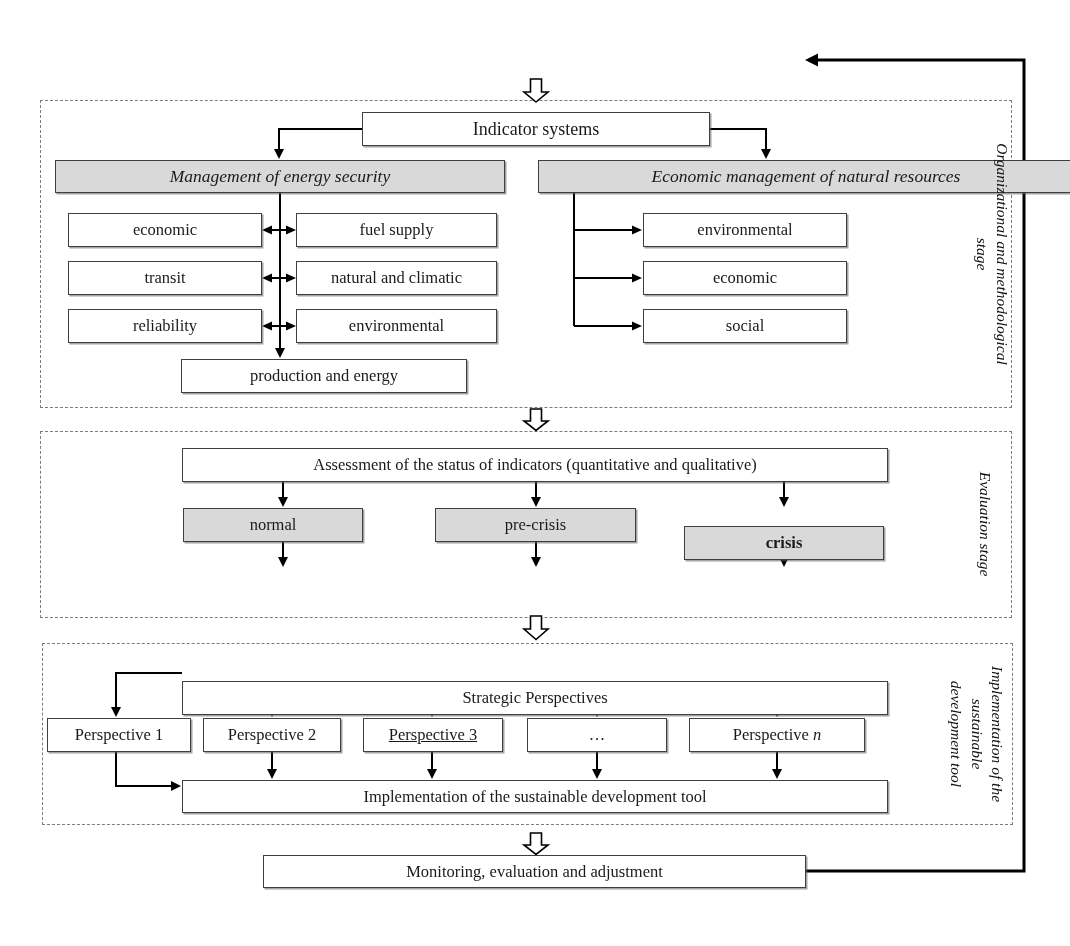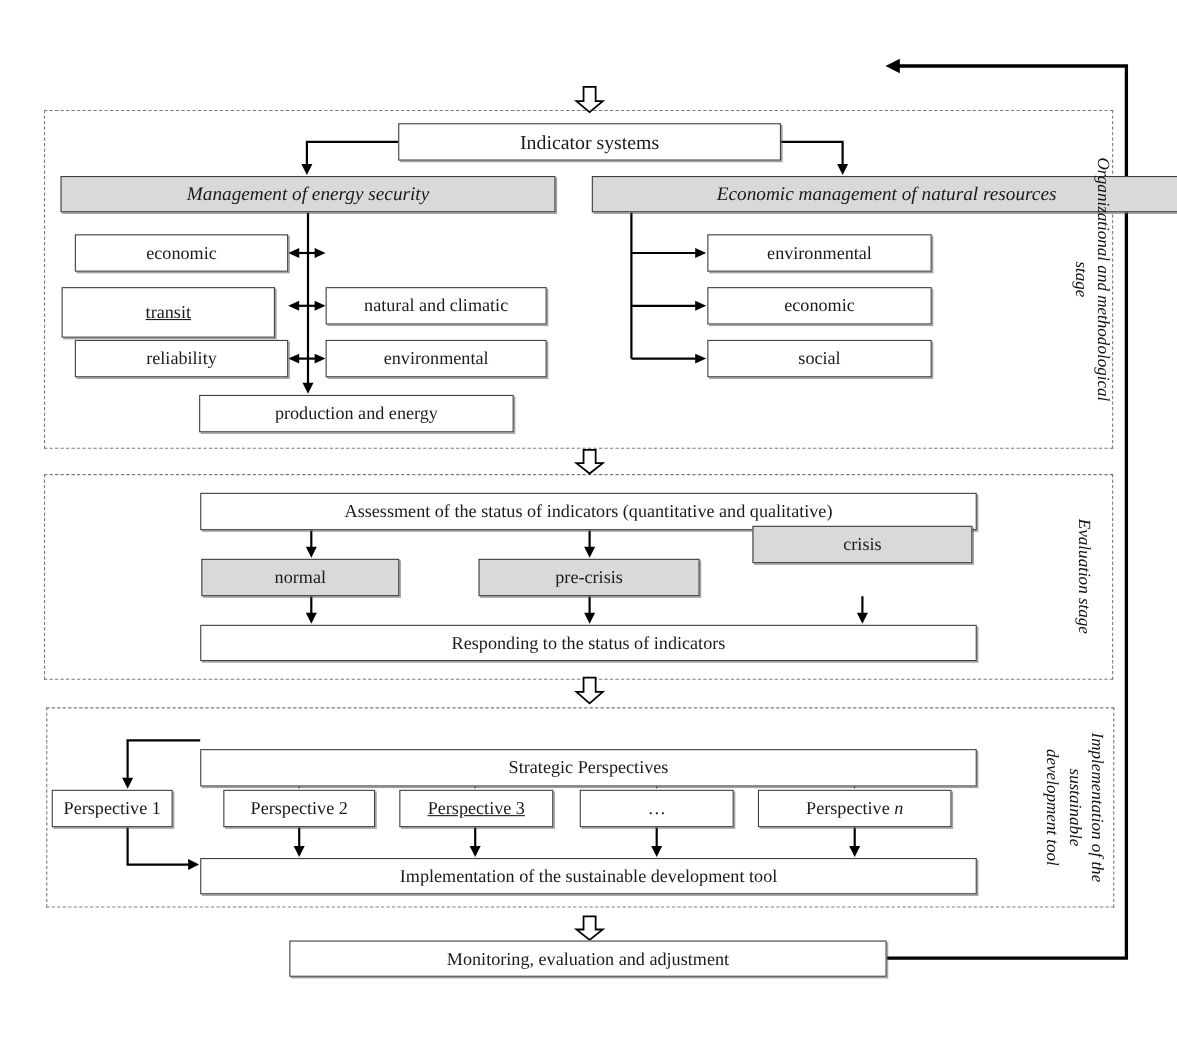--- a/index.html
+++ b/index.html
@@ -136,48 +136,48 @@
     </g>
   </svg>
 
 
   <div class="box big" style="left:362px;top:112px;width:348px;height:34px;">Indicator systems</div>
 
   <div class="box gray hdr" style="left:55px;top:160px;width:450px;height:33px;">Management of energy security</div>
   <div class="box gray hdr" style="left:538px;top:160px;width:536px;height:33px;">Economic management of natural resources</div>
 
   <div class="box" style="left:68px;top:213px;width:194px;height:34px;">economic</div>
-  <div class="box" style="left:56px;top:261px;width:194px;height:46px;text-decoration:underline;">transit</div>
+  <div class="box" style="left:68px;top:261px;width:194px;height:34px;">transit</div>
   <div class="box" style="left:68px;top:309px;width:194px;height:34px;">reliability</div>
 
+  <div class="box" style="left:296px;top:213px;width:201px;height:34px;">fuel supply</div>
   <div class="box" style="left:296px;top:261px;width:201px;height:34px;">natural and climatic</div>
   <div class="box" style="left:296px;top:309px;width:201px;height:34px;">environmental</div>
 
   <div class="box" style="left:137px;top:359px;width:286px;height:34px;margin-left:44px;">production and energy</div>
 
   <div class="box" style="left:643px;top:213px;width:204px;height:34px;">environmental</div>
   <div class="box" style="left:643px;top:261px;width:204px;height:34px;">economic</div>
   <div class="box" style="left:643px;top:309px;width:204px;height:34px;">social</div>
 
   <div class="vlabel" style="left:831px;top:233px;width:320px;height:42px;">
     <div>Organizational and methodological</div>
     <div>stage</div>
   </div>
 
   <div class="box" style="left:182px;top:448px;width:706px;height:34px;">Assessment of the status of indicators (quantitative and qualitative)</div>
   <div class="box gray" style="left:183px;top:508px;width:180px;height:34px;">normal</div>
   <div class="box gray" style="left:435px;top:508px;width:201px;height:34px;">pre-crisis</div>
-  <div class="box gray" style="left:684px;top:478px;width:200px;height:34px;">crisis</div>
-  <div class="box" style="left:182px;top:568px;width:706px;height:33px;">Responding to the status of indicators</div>
+  <div class="box gray" style="left:684px;top:526px;width:200px;height:34px;font-weight:bold;">crisis</div>
 
   <div class="vlabel" style="left:885px;top:514px;width:200px;height:20px;">Evaluation stage</div>
 
   <div class="box" style="left:182px;top:658px;width:706px;height:34px;margin-top:23px;">Strategic Perspectives</div>
 
-  <div class="box" style="left:47px;top:718px;width:110px;height:34px;">Perspective 1</div>
+  <div class="box" style="left:47px;top:718px;width:144px;height:34px;">Perspective 1</div>
   <div class="box" style="left:203px;top:718px;width:138px;height:34px;">Perspective 2</div>
   <div class="box" style="left:363px;top:718px;width:140px;height:34px;text-decoration:underline;">Perspective 3</div>
   <div class="box" style="left:527px;top:718px;width:140px;height:34px;">…</div>
   <div class="box" style="left:689px;top:718px;width:176px;height:34px;text-align:center;">
     <span style="white-space:pre;">Perspective </span>
       <span style="font-style:italic;">n</span>
   </div>
 
   <div class="box" style="left:182px;top:780px;width:706px;height:33px;">Implementation of the sustainable development tool</div>
 

